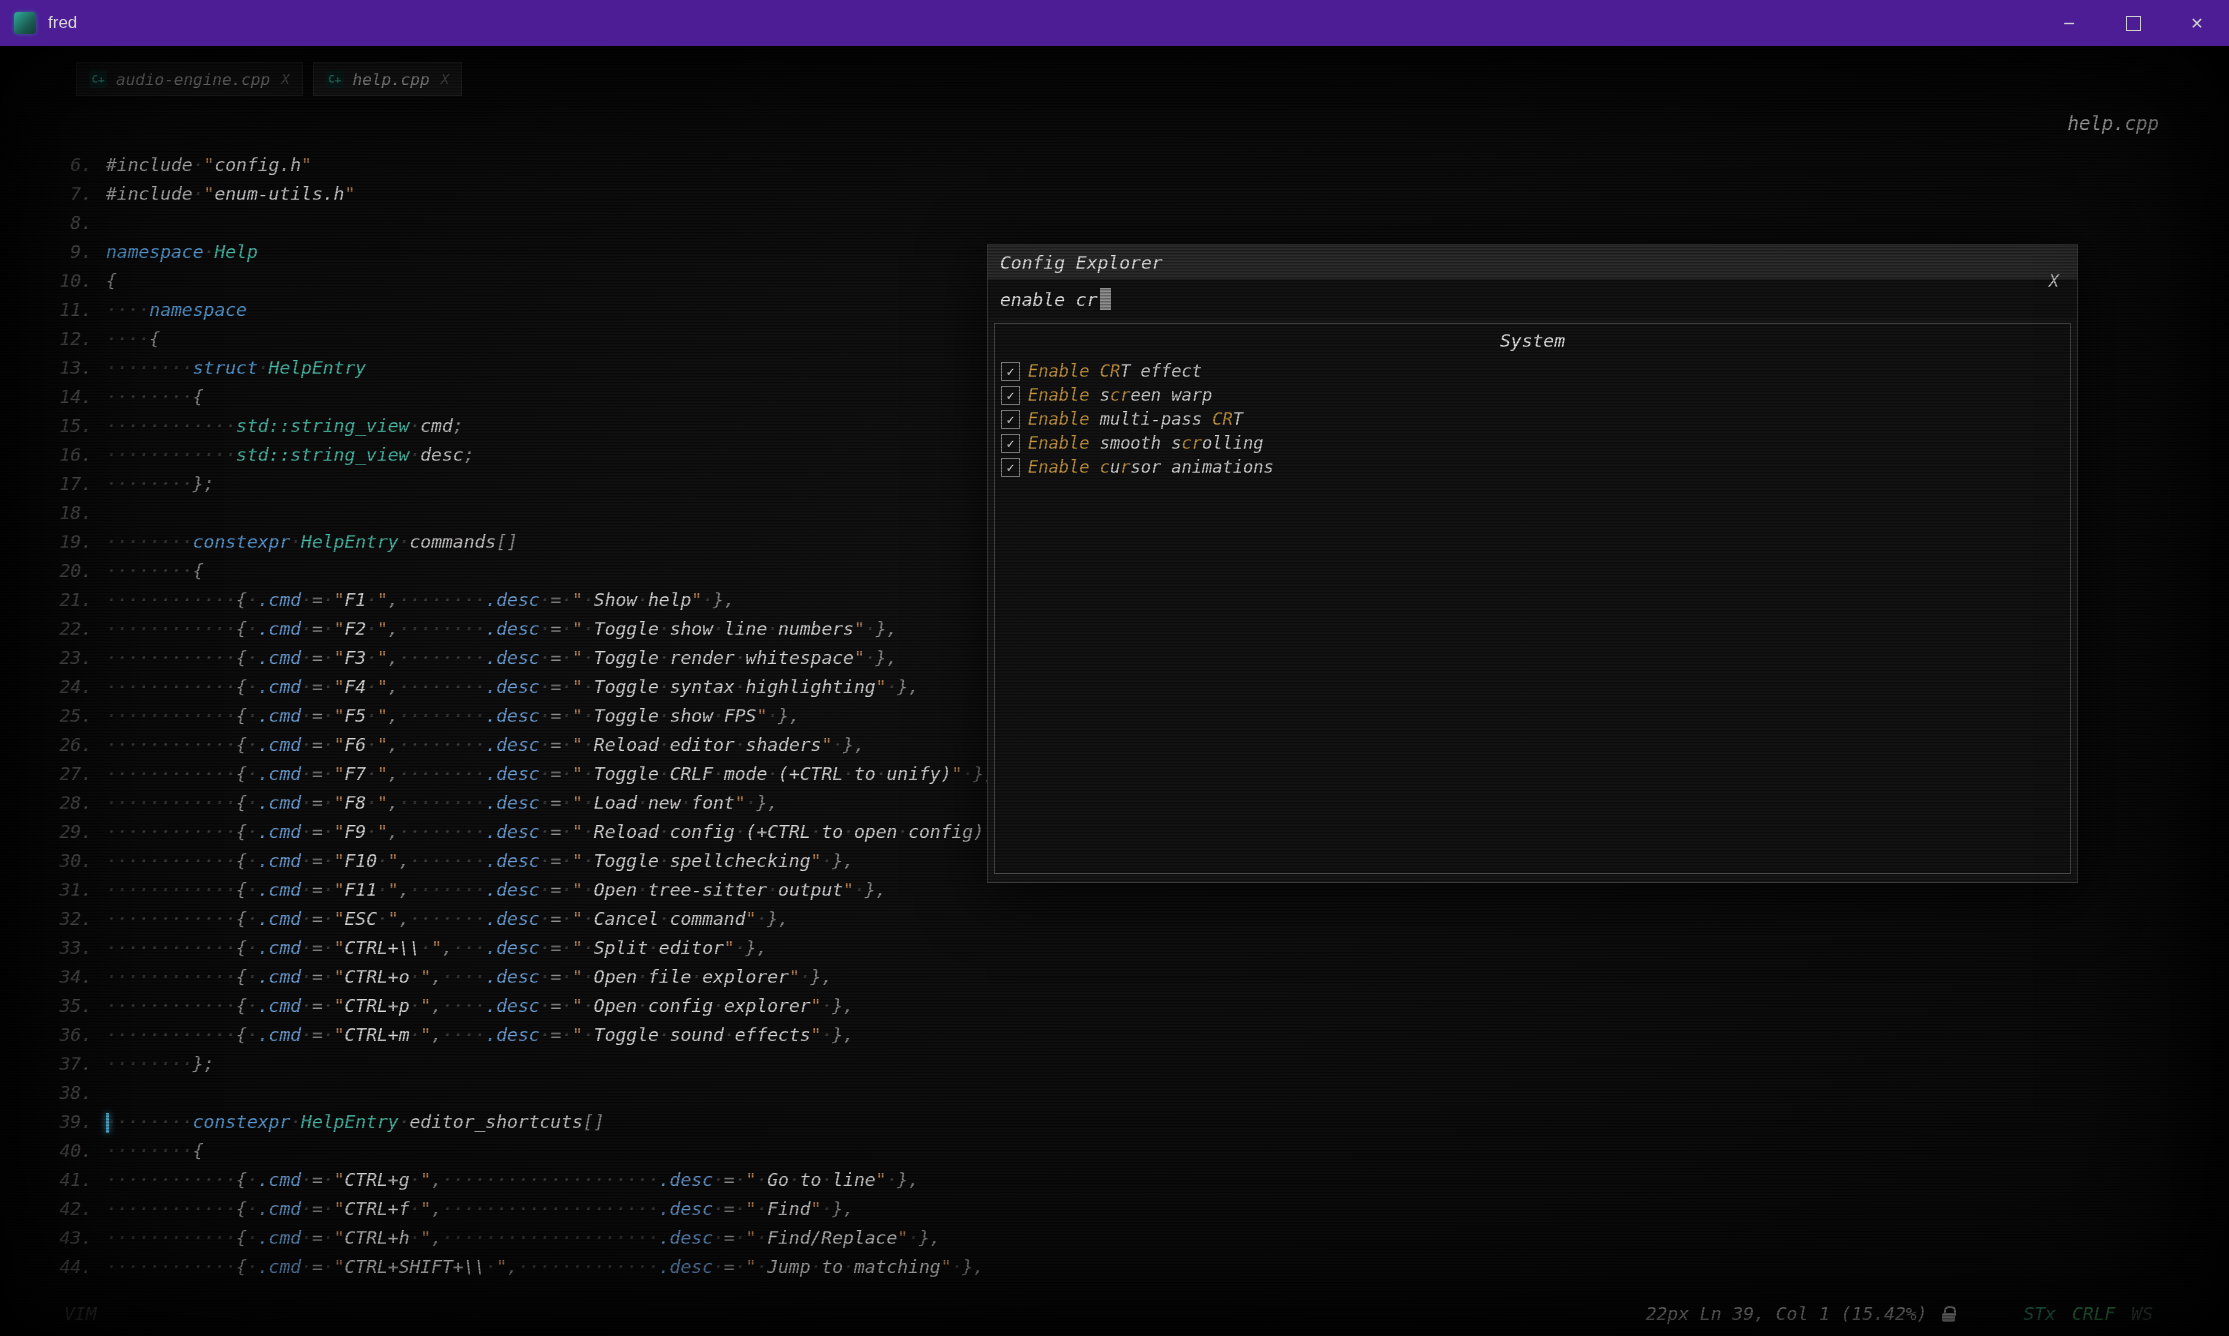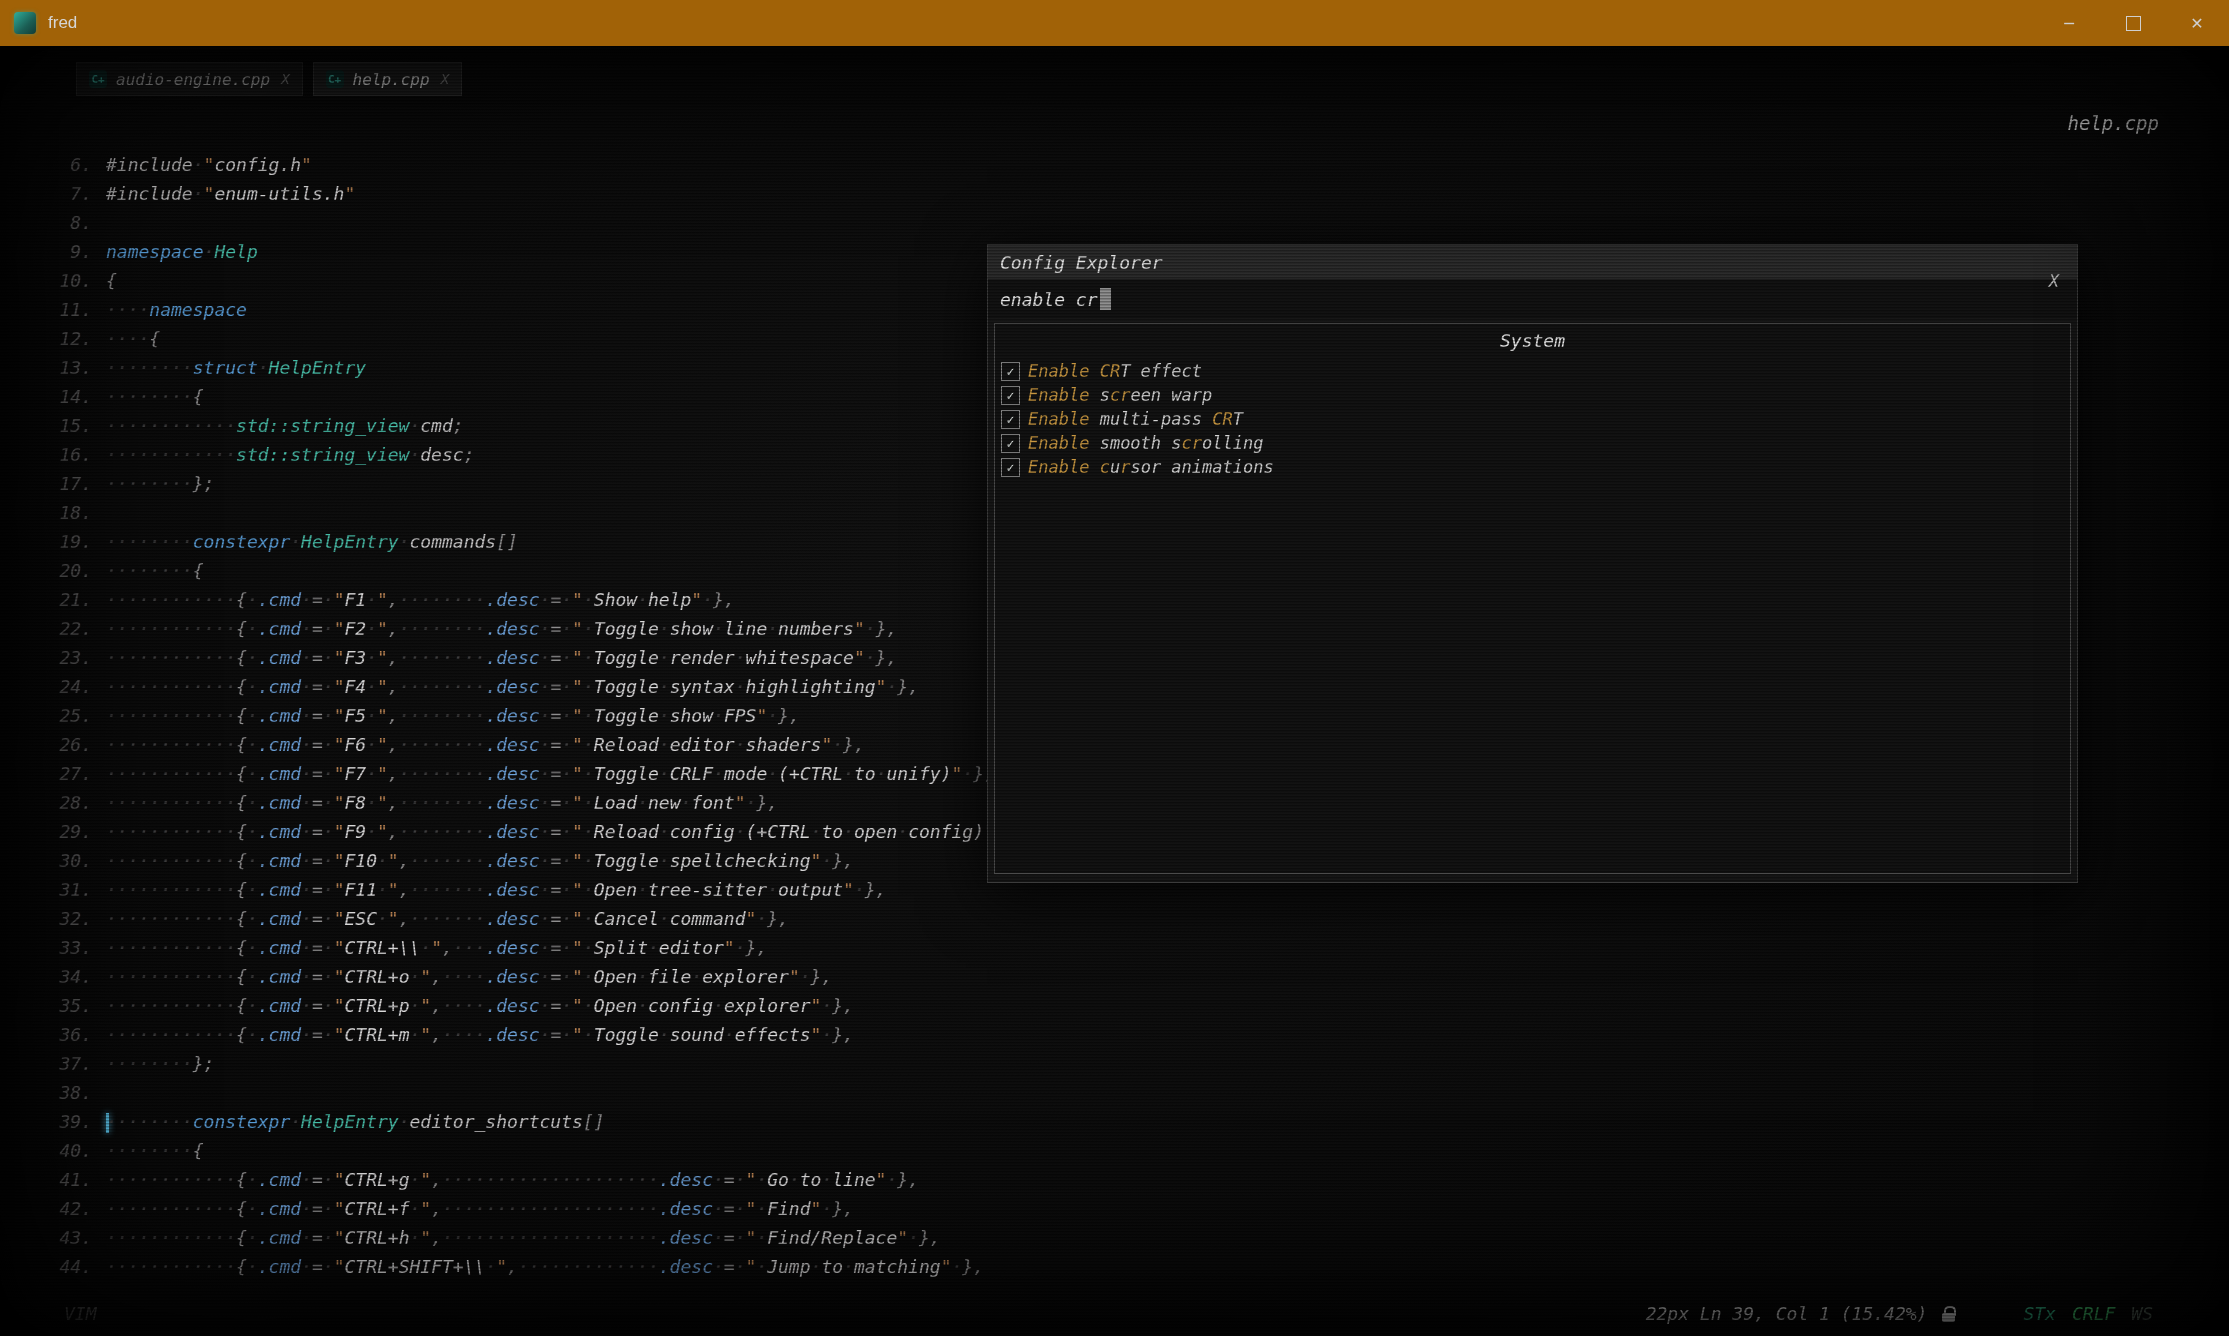--- a/index.html
+++ b/index.html
@@ -1,20 +1,20 @@
 <!DOCTYPE html>
 <html><head>
 <meta charset="utf-8">
 <style>
   html,body{margin:0;padding:0;background:#000;}
   #app{position:relative;width:2229px;height:1336px;background:#000;overflow:hidden;
        font-family:"DejaVu Sans Mono",monospace;}
 
   
-  .titlebar{position:absolute;top:0;left:0;right:0;height:46px;background:#a16207;
+  .titlebar{position:absolute;top:0;left:0;right:0;height:46px;background:#4c1d95;
             display:flex;align-items:center;z-index:100;border-bottom:1px solid #000;}
   .app-icon{width:22px;height:22px;margin:0 12px 0 14px;border-radius:4px;
             background:linear-gradient(135deg,#2fae9b 0%,#1b5e54 60%,#123c36 100%);
             box-shadow:0 0 4px rgba(47,174,155,.5);}
   .app-title{color:#d6d6d6;font-family:"Liberation Sans",sans-serif;font-size:17px;}
   .win-controls{margin-left:auto;display:flex;height:100%;}
   .win-btn{width:64px;height:100%;display:flex;align-items:center;justify-content:center;
            color:#cfcfcf;font-size:16px;font-family:"DejaVu Sans",sans-serif;cursor:default;}
   .maxi-box{width:13px;height:13px;border:1.5px solid #cfcfcf;}
 

